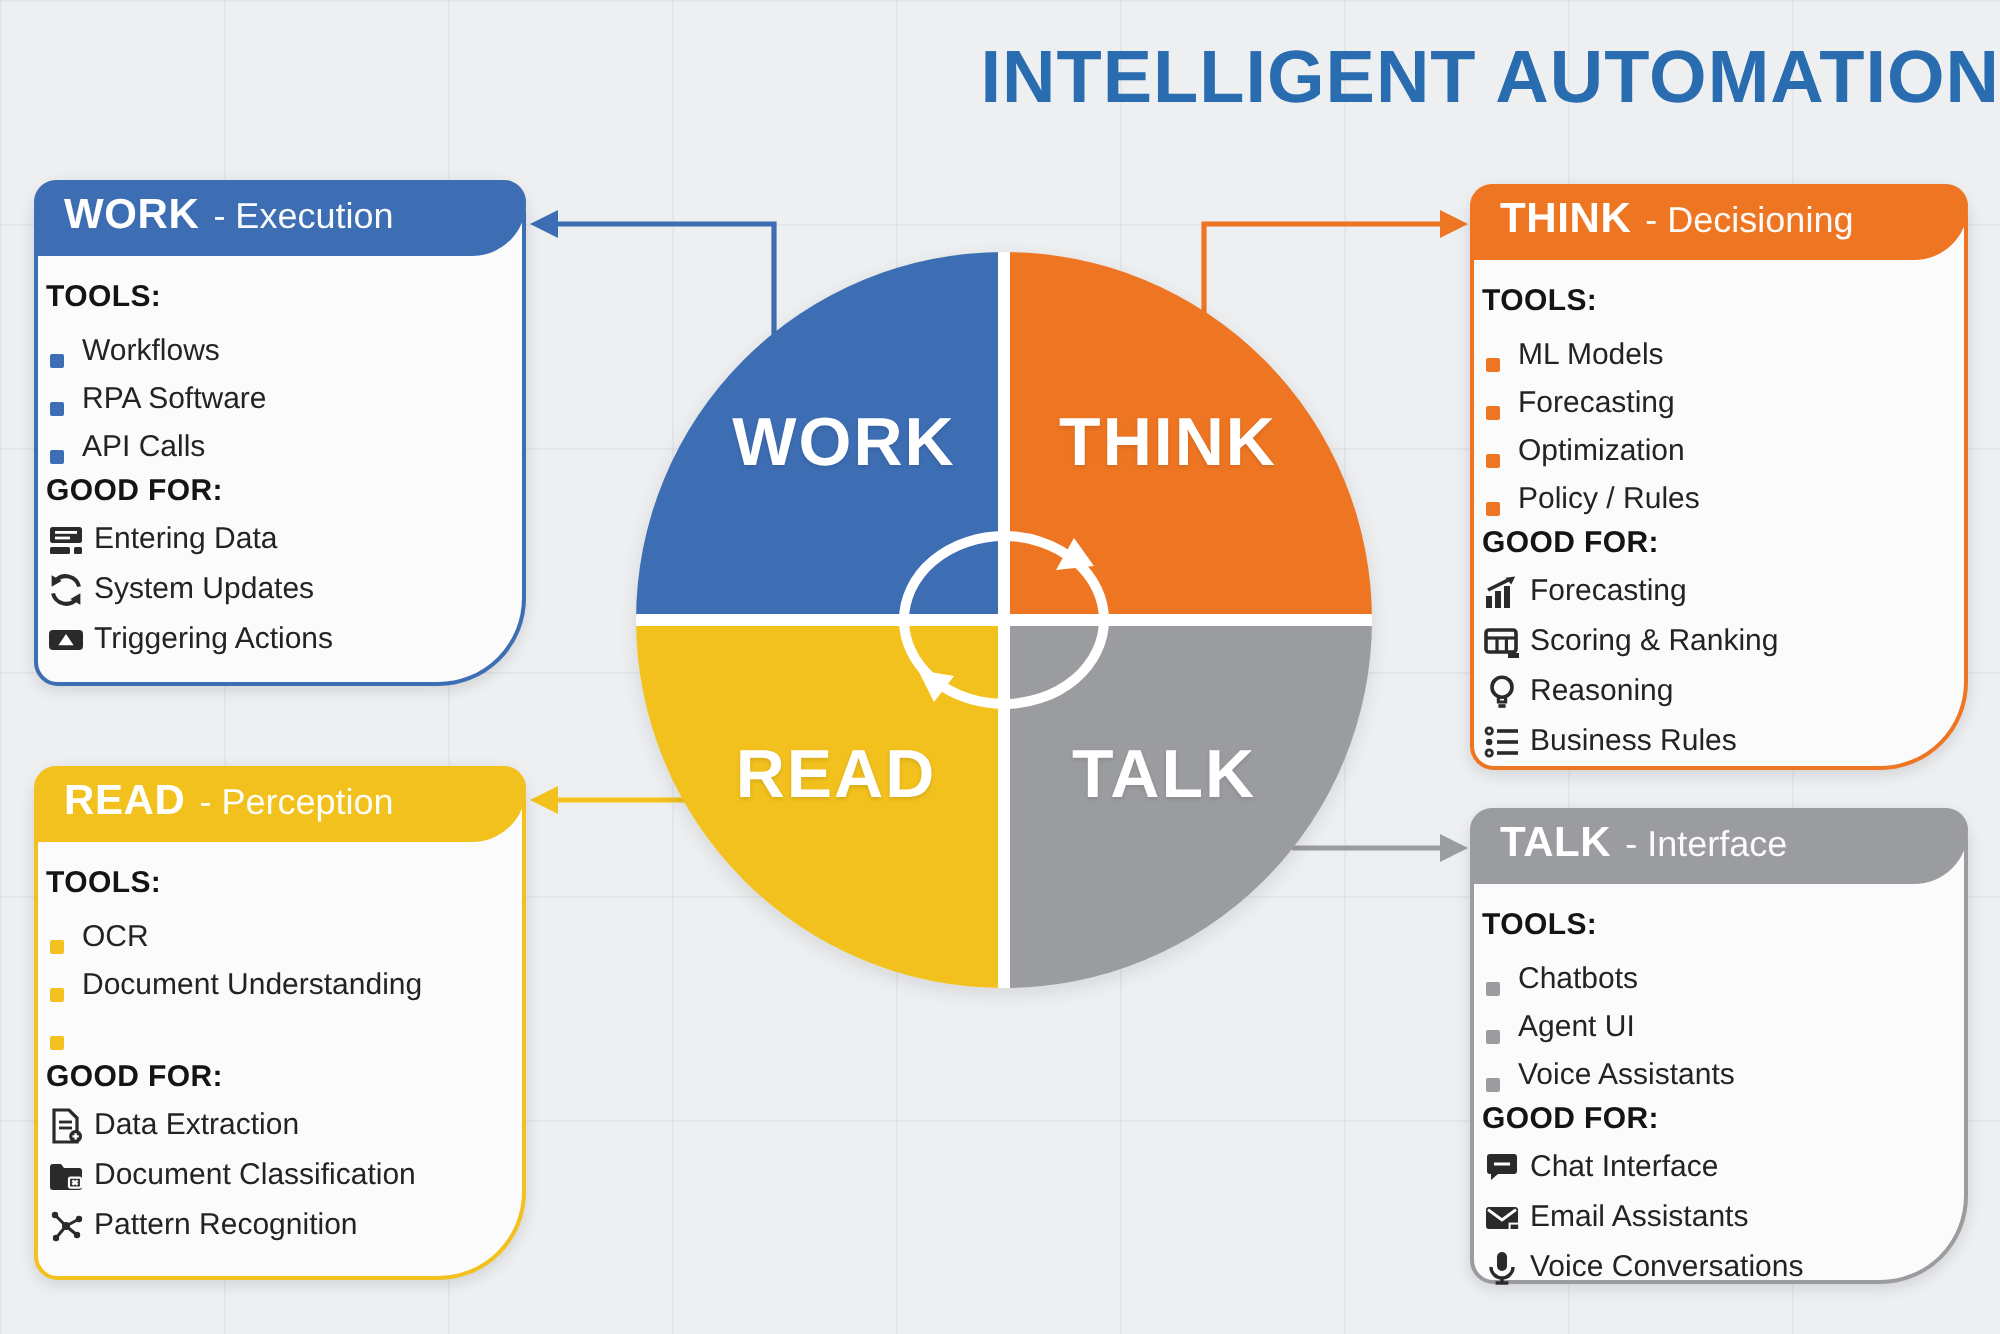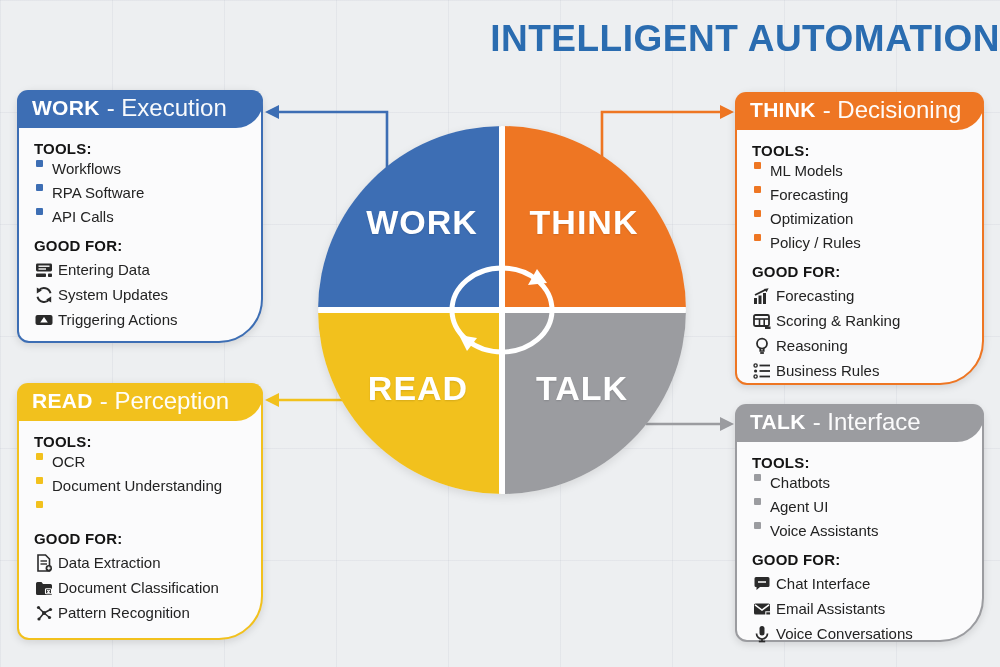--- a/index.html
+++ b/index.html
@@ -45,24 +45,24 @@
   .card{
     position:absolute;z-index:2;background:var(--card-bg);
     border:2px solid;border-radius:16px 16px 44px 12px;
     box-shadow:0 2px 8px rgba(0,0,0,.13);
   }
   .card-header{
     height:38px;margin:-2px -2px 0 -2px;display:flex;align-items:center;gap:7px;
     padding:0 12px 2px 15px;color:#fff;border-radius:13px 13px 32px 0;white-space:nowrap;
   }
   .hd-title{font-size:21px;font-weight:bold;letter-spacing:.3px;}
-  .hd-sub{font-size:24px;font-weight:normal;opacity:.97;}
-  .card-body{padding:7px 10px 6px 15px;}
+  .hd-sub{font-size:18px;font-weight:normal;opacity:.97;}
+  .card-body{padding:7px 10px 6px 4px;}
   .sec-label{font-size:15px;font-weight:bold;color:#141414;margin:5px 0 3px 0;letter-spacing:.2px;}
-  .tool-item{display:flex;align-items:flex-start;gap:9px;min-height:24px;font-size:15px;color:#232323;}
+  .tool-item{display:flex;align-items:flex-end;gap:9px;min-height:24px;font-size:15px;color:#232323;}
   .bullet{width:7px;height:7px;border-radius:1px;flex:none;margin-left:2px;}
   .gf-item{display:flex;align-items:center;gap:4px;min-height:25px;font-size:15px;color:#232323;}
   .gficon{width:20px;height:20px;flex:none;display:inline-flex;}
   .gficon svg{width:20px;height:20px;}
   .card-work {left:17px; top:90px; width:246px;height:253px;border-color:var(--blue);}
   .card-think{left:735px;top:92px; width:249px;height:293px;border-color:var(--orange);}
   .card-read {left:17px; top:383px;width:246px;height:257px;border-color:var(--yellow);}
   .card-talk {left:735px;top:404px;width:249px;height:238px;border-color:var(--gray);}
   .card-work  .card-header{background:var(--blue);}
   .card-think .card-header{background:var(--orange);}

